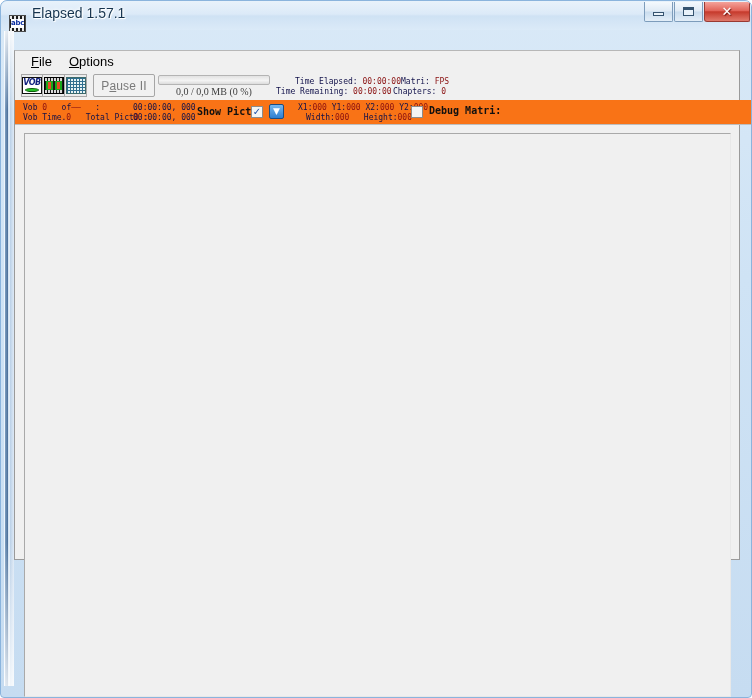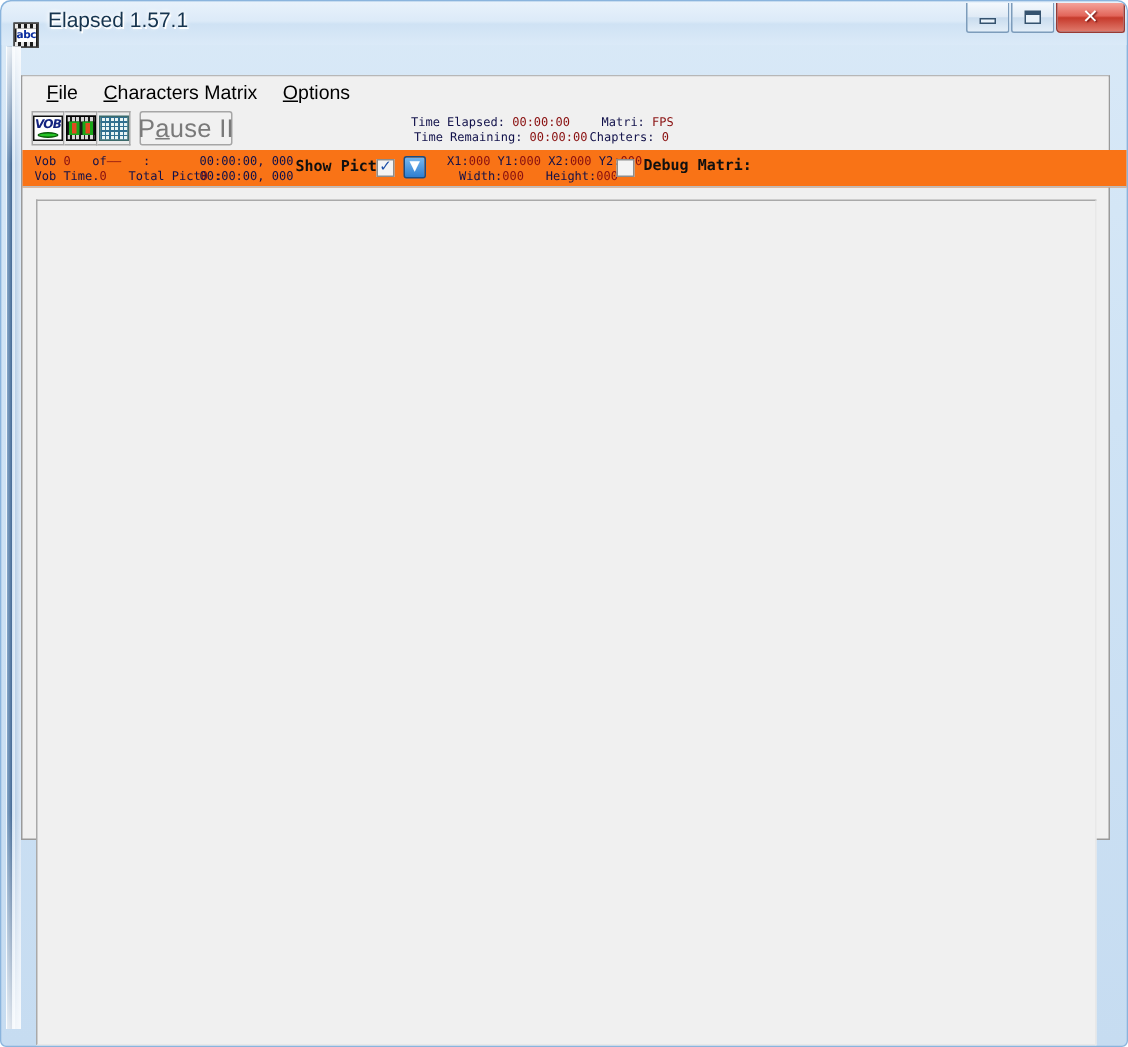--- a/index.html
+++ b/index.html
@@ -280,21 +280,21 @@
 
   .pause-button {
     position: absolute;
     left: 78px; top: 2px;
     width: 62px; height: 23px;
     box-sizing: border-box;
     border: 1px solid #a6a6a6;
     border-radius: 2px;
     background: #f1f1f1;
     color: #7a7a7a;
-    font-size: 17px;
+    font-size: 12px;
     display: flex; align-items: center; justify-content: center;
     letter-spacing: .2px;
   }
   .pause-button u { text-decoration: underline; }
 
   .progress-wrap {
     position: absolute;
     left: 143px; top: 3px;
     width: 112px;
   }
@@ -318,21 +318,21 @@
     position: absolute;
     font-family: "DejaVu Sans Mono", monospace;
     font-size: 8px;
     line-height: 10px;
     color: #11114a;
     white-space: nowrap;
   }
   .stat-block .v { color: #8a1111; }
   .stat-block .vb { color: #11114a; }
 
-  #time-elapsed-row { left: 259px; top: 5px; text-align: left; width: 92px; }
+  #time-elapsed-row { left: 280px; top: 5px; text-align: left; width: 92px; }
   #time-remaining-row { left: 261px; top: 15px; text-align: left; width: 106px; }
   #mode-row { left: 386px; top: 5px; }
   #chapters-row { left: 378px; top: 15px; }
 
   
   #status-row {
     position: absolute;
     left: 0; top: 49px;
     width: 100%; height: 24px;
     background: #f97316;
@@ -439,23 +439,20 @@
   </div>
 
   <div class="frame-left-strip"></div>
   <div class="frame-left-fade"></div>
 
   <div id="client-area">
 
     <div id="menu-bar">
       <div class="menu-item">
         <u>F</u><span>ile</span>
-      </div>
-      <div class="menu-item">
-        <u>C</u><span>haracters Matrix</span>
       </div>
       <div class="menu-item">
         <u>O</u><span>ptions</span>
       </div>
     </div>
 
     <div id="toolbar-row">
 
       <div class="tool-btn-group">
         <div class="tool-btn">
@@ -476,20 +473,24 @@
         </div>
         <div class="tool-btn">
           <div class="icn-matrix"></div>
         </div>
       </div>
 
       <div class="pause-button">
         <span>P<u>a</u>use</span>&nbsp;<span>II</span>
       </div>
 
+      <div class="progress-wrap">
+        <div class="progress-track"></div>
+        <div class="progress-label">0,0 / 0,0 MB (0 %)</div>
+      </div>
 
       <div class="stat-block" id="time-elapsed-row">
         <span class="vb">Time Elapsed:</span>
         <span class="v">00:00:00</span>
       </div>
       <div class="stat-block" id="time-remaining-row">
         <span class="vb">Time Remaining:</span>
         <span class="v">00:00:00</span>
       </div>
       <div class="stat-block" id="mode-row">

